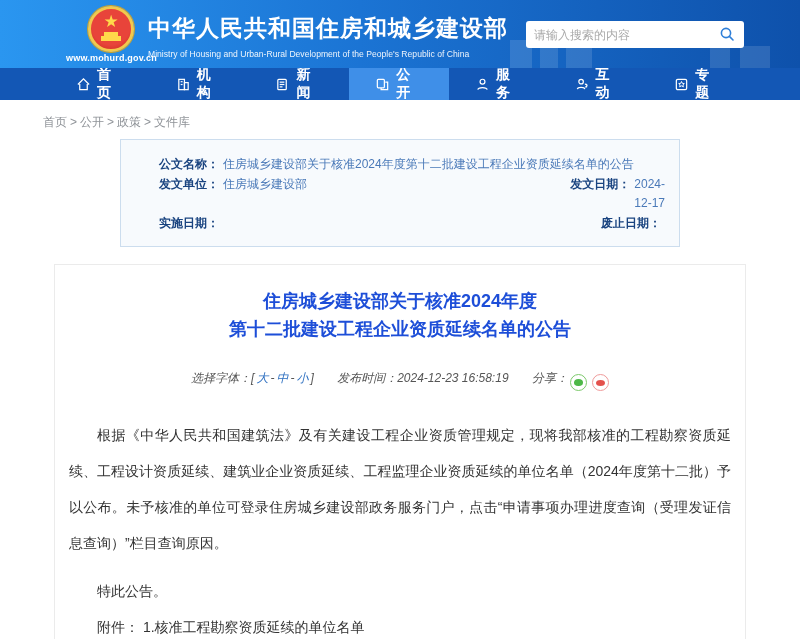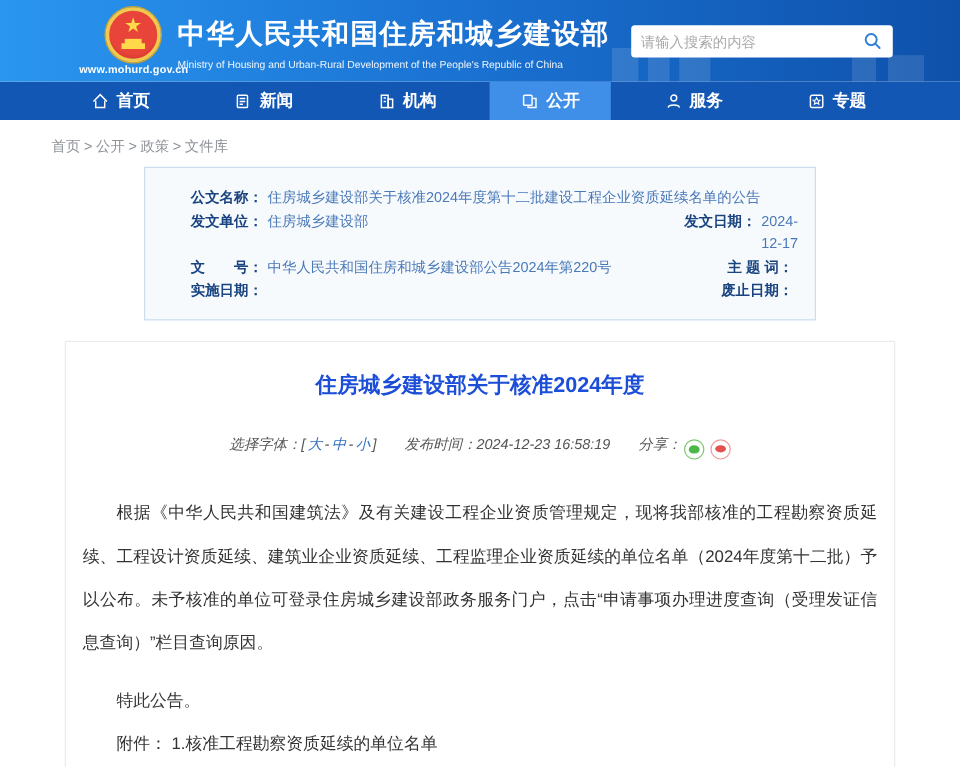--- a/index.html
+++ b/index.html
@@ -111,56 +111,67 @@
         <svg width="15" height="15" viewBox="0 0 16 16" fill="none" stroke="#fff" stroke-width="1.3">
           <path d="M2 8 L8 2 L14 8"></path>
           <path d="M4 7.5 V13.5 H12 V7.5"></path>
         </svg>
       </span>
     <span>首页</span>
   </div>
   <div class="nav-item">
     <span>
         <svg width="15" height="15" viewBox="0 0 16 16" fill="none" stroke="#fff" stroke-width="1.3">
+          <rect x="3" y="2.5" width="6" height="11"></rect>
+          <rect x="9" y="6" width="4" height="7.5"></rect>
+          <line x1="5" y1="5" x2="7" y2="5"></line>
+          <line x1="5" y1="8" x2="7" y2="8"></line>
+        </svg>
+      </span>
+    <span>机构</span>
+  </div>
+  <div class="nav-item">
+    <span>
+        <svg width="15" height="15" viewBox="0 0 16 16" fill="none" stroke="#fff" stroke-width="1.3">
           <rect x="3" y="2.5" width="9" height="11" rx="1"></rect>
           <line x1="5" y1="5.5" x2="10" y2="5.5"></line>
           <line x1="5" y1="8" x2="10" y2="8"></line>
           <line x1="5" y1="10.5" x2="8" y2="10.5"></line>
         </svg>
       </span>
     <span>新闻</span>
   </div>
-  <div class="nav-item">
-    <span>
-        <svg width="15" height="15" viewBox="0 0 16 16" fill="none" stroke="#fff" stroke-width="1.3">
-          <rect x="3" y="2.5" width="6" height="11"></rect>
-          <rect x="9" y="6" width="4" height="7.5"></rect>
-          <line x1="5" y1="5" x2="7" y2="5"></line>
-          <line x1="5" y1="8" x2="7" y2="8"></line>
-        </svg>
-      </span>
-    <span>机构</span>
-  </div>
   <div class="nav-item active">
     <span>
         <svg width="15" height="15" viewBox="0 0 16 16" fill="none" stroke="#fff" stroke-width="1.3">
           <rect x="2.5" y="2.5" width="7.5" height="9" rx="1"></rect>
           <path d="M11 5.5 H13.5 V13.5 H6.5 V11.5"></path>
         </svg>
       </span>
     <span>公开</span>
   </div>
   <div class="nav-item">
     <span>
         <svg width="15" height="15" viewBox="0 0 16 16" fill="none" stroke="#fff" stroke-width="1.3">
           <circle cx="8" cy="5" r="2.6"></circle>
           <path d="M3 13.5 C3.5 10.5 12.5 10.5 13 13.5"></path>
         </svg>
       </span>
     <span>服务</span>
+  </div>
+  <div class="nav-item">
+    <span>
+        <svg width="15" height="15" viewBox="0 0 16 16" fill="none" stroke="#fff" stroke-width="1.3">
+          <circle cx="6.5" cy="5" r="2.4"></circle>
+          <path d="M2.5 13 C3 10.5 10 10.5 10.5 13"></path>
+          <path d="M10.5 7.5 C13 7.5 13.5 9 12 10.5"></path>
+          <path d="M11 10.8 L12.2 10.4 L11.8 9.3"></path>
+        </svg>
+      </span>
+    <span>互动</span>
   </div>
   <div class="nav-item">
     <span>
         <svg width="15" height="15" viewBox="0 0 16 16" fill="none" stroke="#fff" stroke-width="1.3">
           <rect x="2.5" y="2.5" width="11" height="11" rx="1.5"></rect>
           <path d="M8 4.8 L8.9 6.8 L11 7 L9.5 8.4 L10 10.5 L8 9.4 L6 10.5 L6.5 8.4 L5 7 L7.1 6.8 Z" stroke-width="1"></path>
         </svg>
       </span>
     <span>专题</span>
   </div>
@@ -180,43 +191,34 @@
       <span class="meta-label">发文单位：</span>
       <span class="meta-value">住房城乡建设部</span>
     </div>
     <div class="meta-cell-right">
       <span class="meta-label">发文日期：</span>
       <span class="meta-value">2024-12-17</span>
     </div>
   </div>
   <div class="meta-row">
     <div class="meta-cell-left">
-      <span class="meta-label">文　　号：</span>
-      <span class="meta-value">中华人民共和国住房和城乡建设部公告2024年第220号</span>
-    </div>
-    <div class="meta-cell-right">
-      <span class="meta-label">主 题 词：</span>
-      <span class="meta-value"></span>
-    </div>
-  </div>
-  <div class="meta-row">
-    <div class="meta-cell-left">
       <span class="meta-label">实施日期：</span>
       <span class="meta-value"></span>
     </div>
     <div class="meta-cell-right">
       <span class="meta-label">废止日期：</span>
       <span class="meta-value"></span>
     </div>
   </div>
 </div>
 
 <div class="article-card">
   <div class="article-title">
     <div>住房城乡建设部关于核准2024年度</div>
+    <div>第十二批建设工程企业资质延续名单的公告</div>
   </div>
 
   <div class="article-meta">
     <span class="seg">
       <span>选择字体：</span><span>[</span><a class="font-size-link">大</a><span>-</span><a class="font-size-link">中</a><span>-</span><a class="font-size-link">小</a><span>]</span>
     </span>
     <span class="seg">
       <span>发布时间：</span><span>2024-12-23 16:58:19</span>
     </span>
     <span class="seg">

